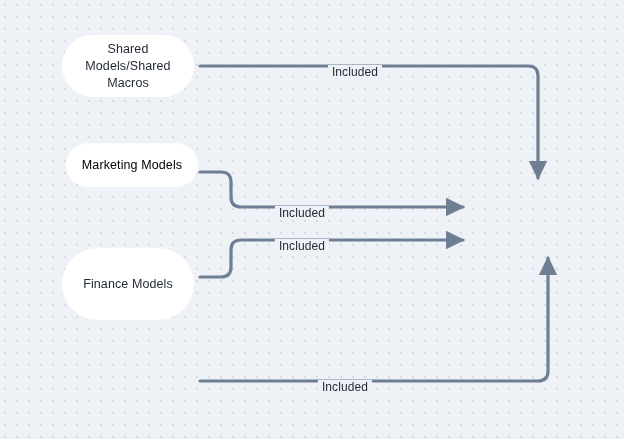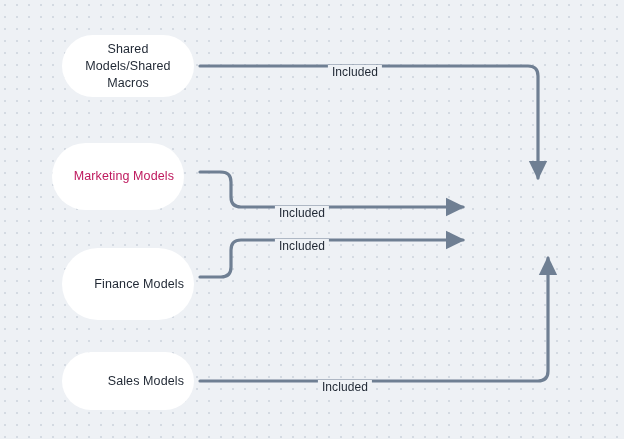--- a/index.html
+++ b/index.html
@@ -30,21 +30,21 @@
     width: 624px;
     height: 439px;
     pointer-events: none;
   }
   .node {
     position: absolute;
     background: #ffffff;
     border-radius: 999px;
     display: flex;
     align-items: center;
-    justify-content: flex-end;
+    justify-content: center;
     text-align: center;
     color: #1f2733;
     font-size: 12.5px;
     line-height: 17px;
     letter-spacing: 0.1px;
     box-sizing: border-box;
     padding: 4px 10px;
   }
   .edge-label {
     position: absolute;
@@ -75,31 +75,28 @@
         <path d="M 200 172 L 221 172 Q 231 172 231 182 L 231 197 Q 231 207 241 207 L 463 207" marker-end="url(#arrowhead)"></path>
         <path d="M 200 277 L 221 277 Q 231 277 231 267 L 231 250 Q 231 240 241 240 L 463 240" marker-end="url(#arrowhead)"></path>
         <path d="M 200 381 L 538 381 Q 548 381 548 371 L 548 258" marker-end="url(#arrowhead)"></path>
       </g>
   </svg>
 
   <div class="node" style="left: 62px; top: 35px; width: 132px; height: 62px; background: rgb(255, 255, 255); color: rgb(31, 39, 51);">
     <span>Shared Models/Shared Macros</span>
   </div>
 
-  <div class="node" style="left: 52px; top: 143px; width: 132px; height: 67px; background: rgb(255, 255, 255); color: #be185d;">
+  <div class="node" style="left: 66px; top: 143px; width: 132px; height: 44px; background: rgb(255, 255, 255); color: #000000;">
     <span>Marketing Models</span>
   </div>
 
   <div class="node" style="left: 62px; top: 248px; width: 132px; height: 72px; background: rgb(255, 255, 255); color: rgb(31, 39, 51);">
     <span>Finance Models</span>
   </div>
 
-  <div class="node" style="left: 62px; top: 352px; width: 132px; height: 58px; background: rgb(255, 255, 255); color: rgb(31, 39, 51);">
-    <span>Sales Models</span>
-  </div>
 
 
   <div class="edge-label" style="left: 355px; top: 66px; background: rgb(238, 241, 245); color: rgb(31, 39, 51);">Included</div>
   <div class="edge-label" style="left: 302px; top: 207px; background: rgb(238, 241, 245); color: rgb(31, 39, 51);">Included</div>
   <div class="edge-label" style="left: 302px; top: 240px; background: rgb(238, 241, 245); color: rgb(31, 39, 51);">Included</div>
   <div class="edge-label" style="left: 345px; top: 381px; background: rgb(238, 241, 245); color: rgb(31, 39, 51);">Included</div>
 
 </div>
 
 </body></html>

